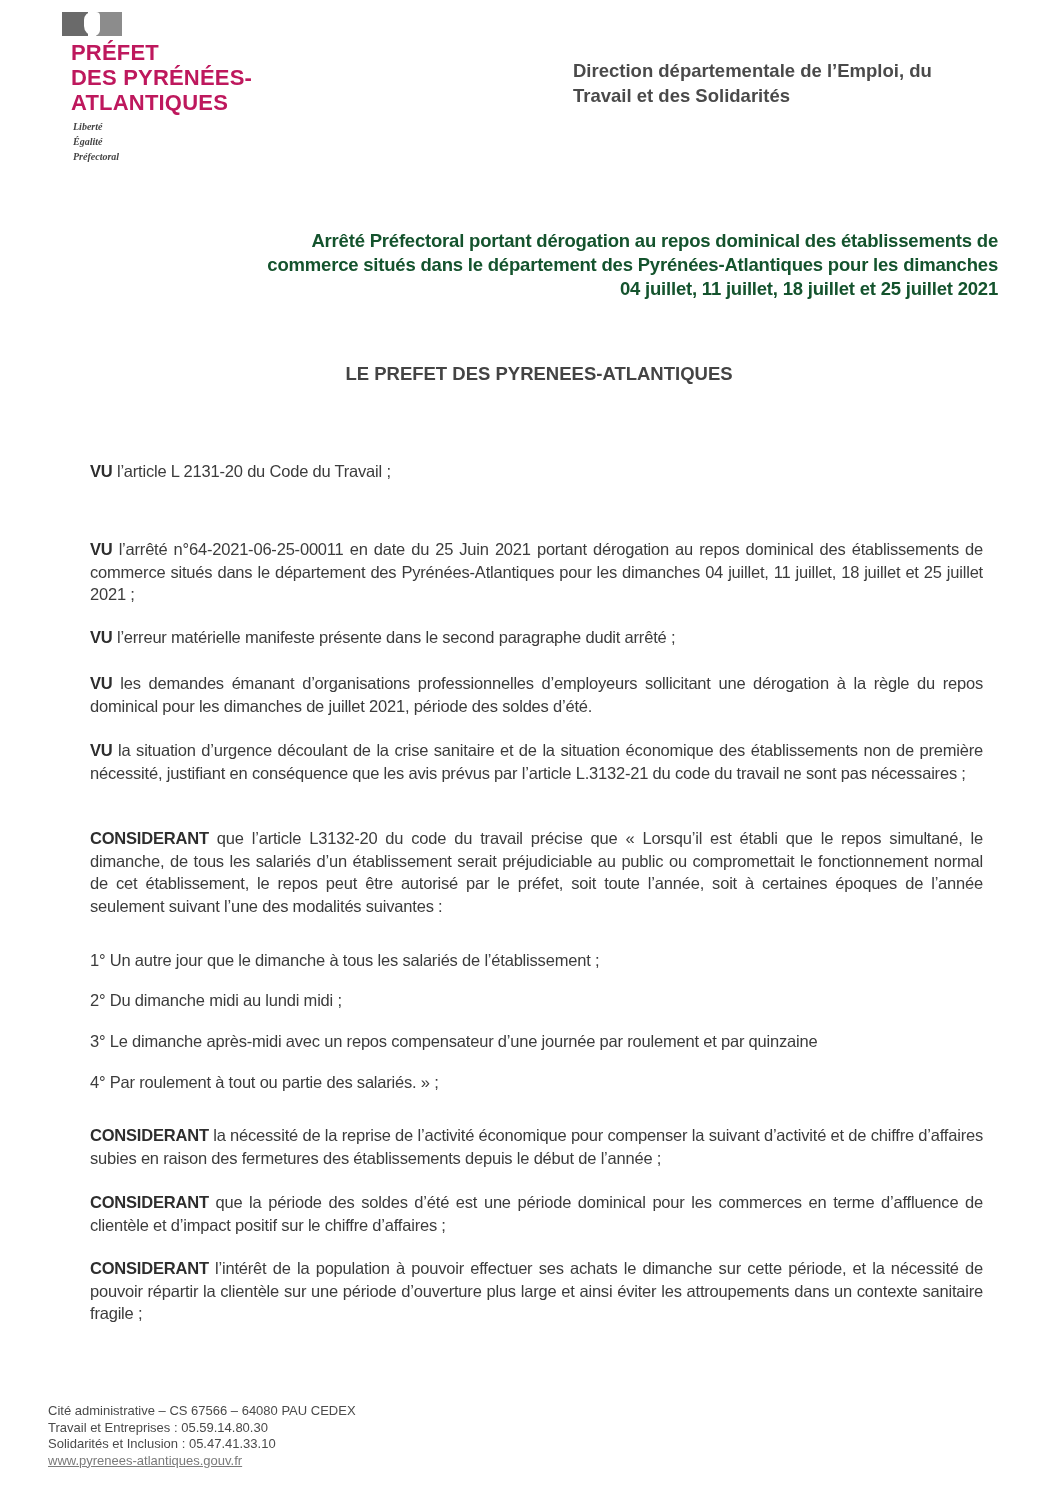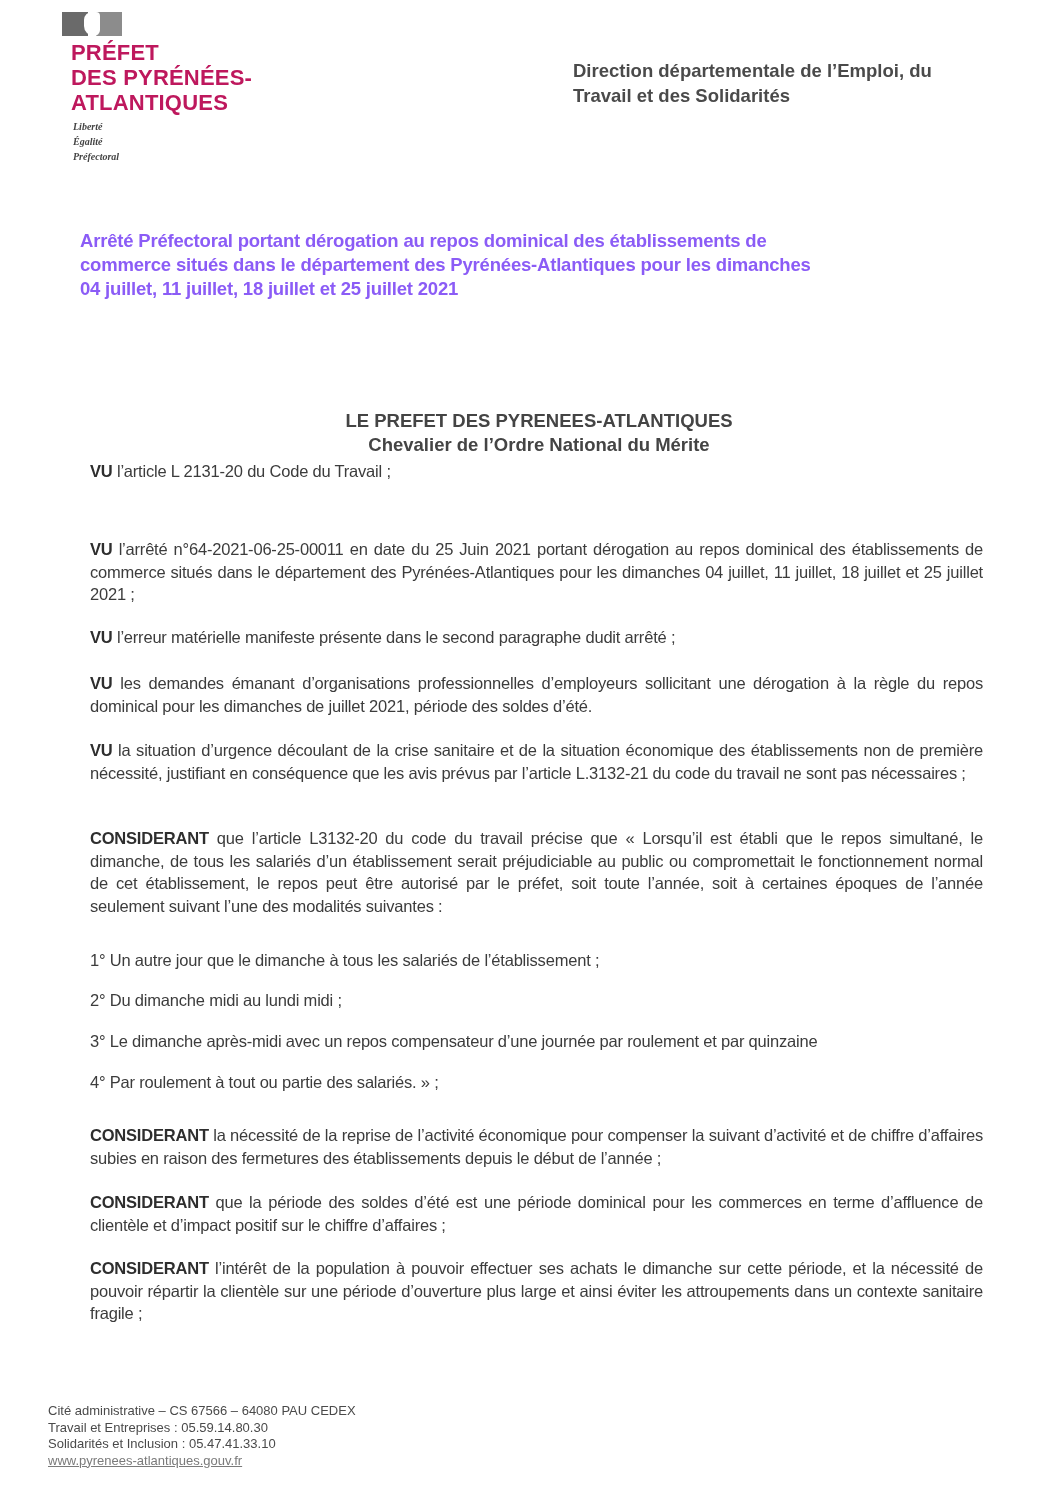--- a/index.html
+++ b/index.html
@@ -9,22 +9,22 @@
     }
     .abs { position: absolute; }
     
     .logo-mark { left: 62px; top: 12px; width: 62px; height: 24px; }
     .logo-mark .l { position: absolute; left: 0; top: 0; width: 26px; height: 24px; background: #6a6a6a; }
     .logo-mark .r { position: absolute; left: 34px; top: 0; width: 26px; height: 24px; background: #8c8c8c; }
     .logo-mark .m { position: absolute; left: 22px; top: 0; width: 16px; height: 24px; background: #ffffff; border-radius: 8px 4px 6px 10px; }
     .logo-title { left: 71px; top: 40px; font-size: 22px; font-weight: bold; line-height: 25px; color: #be185d; letter-spacing: 0.2px; }
     .motto { left: 73px; top: 119px; font-family: "Liberation Serif", serif; font-style: italic; font-weight: bold; font-size: 10px; line-height: 15px; color: #444; }
     .direction { left: 573px; top: 58px; font-size: 18.5px; font-weight: bold; line-height: 25px; color: #4a4a4a; }
-    .title-block { left: 80px; width: 918px; top: 229px; text-align: left; font-size: 18.5px; font-weight: bold; line-height: 24px; color: #8b5cf6; letter-spacing: -0.2px; }
-    .prefet-block { left: 80px; width: 918px; top: 362px; text-align: center; font-size: 18.5px; font-weight: bold; line-height: 24px; color: #444; margin-top: 47px; }
+    .title-block { left: 80px; width: 918px; top: 229px; text-align: right; font-size: 18.5px; font-weight: bold; line-height: 24px; color: #14532d; letter-spacing: -0.2px; }
+    .prefet-block { left: 80px; width: 918px; top: 362px; text-align: center; font-size: 18.5px; font-weight: bold; line-height: 24px; color: #444; }
     .para { left: 90px; width: 893px; font-size: 16.5px; line-height: 22.5px; text-align: justify; color: #3c3c3c; letter-spacing: -0.2px; }
     .para b { color: #2e2e2e; }
     .item { left: 90px; font-size: 16.5px; line-height: 22px; color: #3c3c3c; letter-spacing: -0.2px; white-space: nowrap; }
     .footer { left: 48px; top: 1403px; font-size: 13px; line-height: 16.5px; color: #4a4a4a; }
     .footer a { color: #7a7a7a; text-decoration: underline; }
   </style>
 </head>
 <body>
 
 <div class="abs logo-mark">
@@ -48,21 +48,20 @@
 </div>
 
 <div class="abs title-block">
   <div>Arrêté Préfectoral portant dérogation au repos dominical des établissements de</div>
   <div>commerce situés dans le département des Pyrénées-Atlantiques pour les dimanches</div>
   <div>04 juillet, 11 juillet, 18 juillet et 25 juillet 2021</div>
 </div>
 
 <div class="abs prefet-block">
   <div>LE PREFET DES PYRENEES-ATLANTIQUES</div>
-  <div>Chevalier de l’Ordre National du Mérite</div>
 </div>
 
 <div class="abs para" style="top:460px"><b>VU</b><span> l’article L 2131-20 du Code du Travail ;</span></div>
 <div class="abs para" style="top:538px"><b>VU</b><span> l’arrêté n°64-2021-06-25-00011 en date du 25 Juin 2021 portant dérogation au repos dominical des établissements de commerce situés dans le département des Pyrénées-Atlantiques pour les dimanches 04 juillet, 11 juillet, 18 juillet et 25 juillet 2021 ;</span></div>
 <div class="abs para" style="top:626px"><b>VU</b><span> l’erreur matérielle manifeste présente dans le second paragraphe dudit arrêté ;</span></div>
 <div class="abs para" style="top:672px"><b>VU</b><span> les demandes émanant d’organisations professionnelles d’employeurs sollicitant une dérogation à la règle du repos dominical pour les dimanches de juillet 2021, période des soldes d’été.</span></div>
 <div class="abs para" style="top:739px"><b>VU</b><span> la situation d’urgence découlant de la crise sanitaire et de la situation économique des établissements non de première nécessité, justifiant en conséquence que les avis prévus par l’article L.3132-21 du code du travail ne sont pas nécessaires ;</span></div>
 <div class="abs para" style="top:827px"><b>CONSIDERANT</b><span> que l’article L3132-20 du code du travail précise que « Lorsqu’il est établi que le repos simultané, le dimanche, de tous les salariés d’un établissement serait préjudiciable au public ou compromettait le fonctionnement normal de cet établissement, le repos peut être autorisé par le préfet, soit toute l’année, soit à certaines époques de l’année seulement suivant l’une des modalités suivantes :</span></div>
 
 <div class="abs item" style="top:949px">1° Un autre jour que le dimanche à tous les salariés de l’établissement ;</div>

